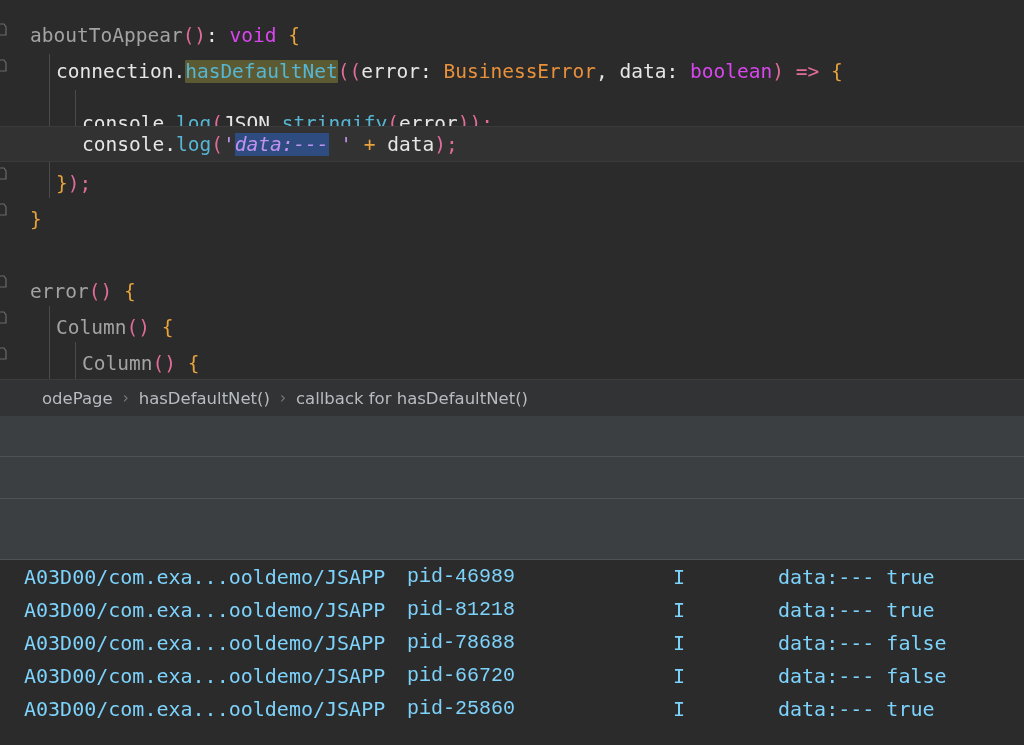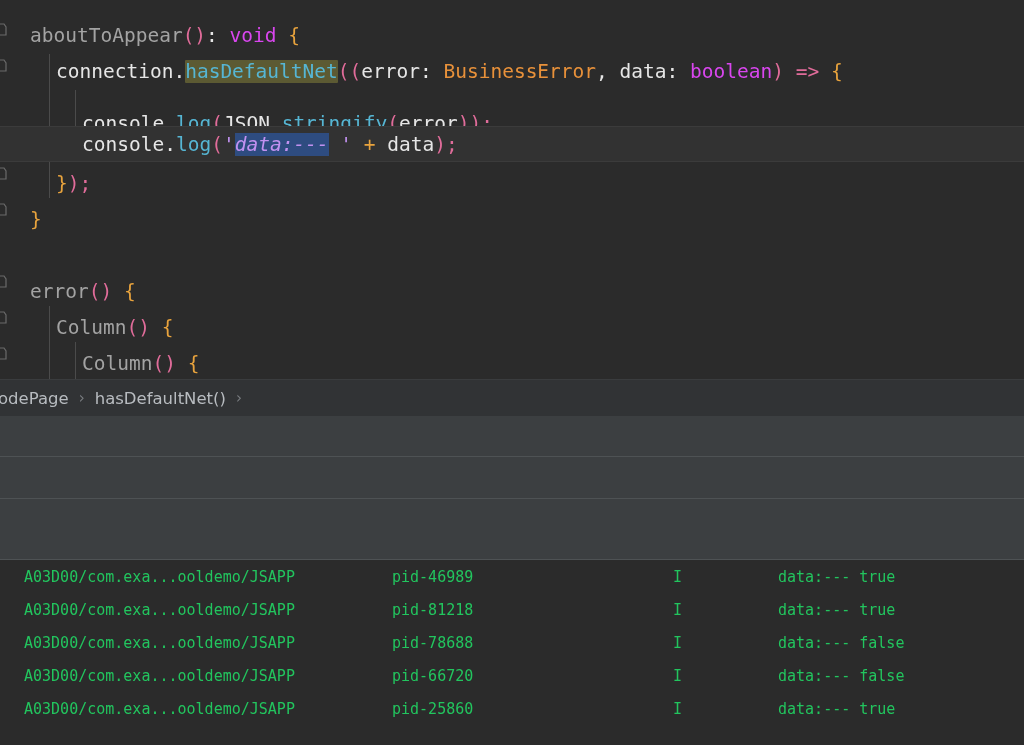--- a/index.html
+++ b/index.html
@@ -69,21 +69,21 @@
   .hl-sel {
     background: #2E4C80;
     font-style: italic;
   }
 
   
   .breadcrumb-bar {
     position: absolute; left: 0; top: 379px; width: 1024px; height: 37px;
     background: #313335;
     border-top: 1px solid #3a3c3e;
-    display: flex; align-items: center;
+    display: flex; align-items: center; padding-left: 44px;
   }
   .crumb {
     font-size: 16.5px; color: #B8BCC0;
     padding: 0 0 0 0;
     white-space: nowrap;
   }
   .crumb.first { margin-left: -2px; }
   .crumb-sep {
     color: #7A7E82; font-size: 15px;
     margin: 0 10px;
@@ -116,26 +116,26 @@
     position: absolute; left: 0; top: 559px; width: 1024px; height: 186px;
     background: #2B2B2B;
     border-top: 1px solid #4E5254;
     overflow: hidden;
   }
   .log-row {
     position: relative;
     height: 33px;
     display: flex; align-items: center;
     font-family: "DejaVu Sans Mono", "Liberation Mono", monospace;
-    font-size: 15px;
-    color: #22c55e;
+    font-size: 20px;
+    color: #7dd3fc;
     white-space: pre;
   }
   .col-tag   { position: absolute; left: 24px; }
-  .col-pid   { position: absolute; left: 392px; }
+  .col-pid   { position: absolute; left: 407px; font-family: Liberation Mono, monospace; }
   .col-level { position: absolute; left: 673px; }
   .col-msg   { position: absolute; left: 778px; }
 </style>
 </head>
 <body>
 
 <div id="app">
 
   <div class="editor">
 
@@ -225,20 +225,21 @@
         <span class="txt" style="left:82px"><span class="t-fn">Column</span><span class="t-paren">()</span><span class="t-punc"> </span><span class="t-brace">{</span></span>
       </div>
     </div>
   </div>
 
   <div class="breadcrumb-bar">
     <span class="crumb first">odePage</span>
     <span class="crumb-sep">›</span>
     <span class="crumb">hasDefaultNet()</span>
     <span class="crumb-sep">›</span>
+    <span class="crumb">callback for hasDefaultNet()</span>
   </div>
 
   <div class="panel-gap"></div>
   <div class="panel-sep" style="top:456px"></div>
   <div class="panel-toolbar-zone"></div>
   <div class="panel-sep" style="top:498px"></div>
 
   <div class="filter-bar">
 
     

